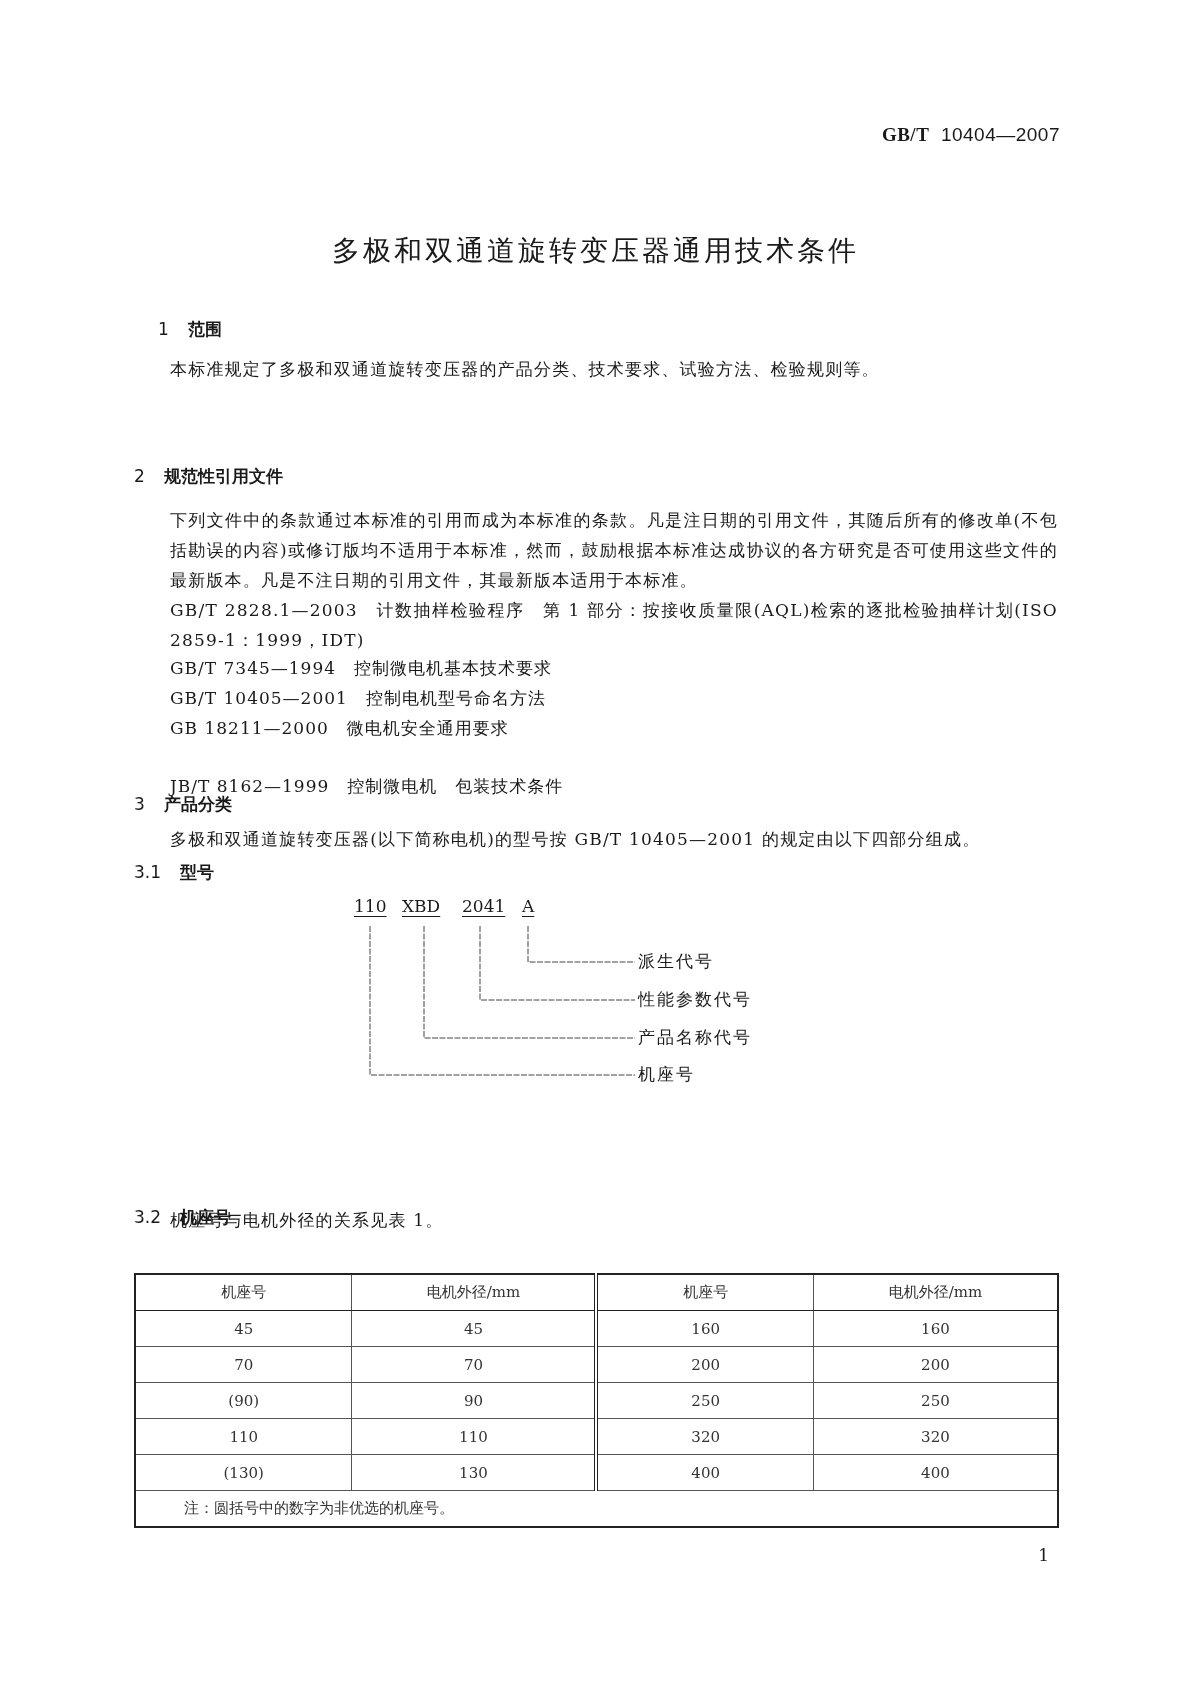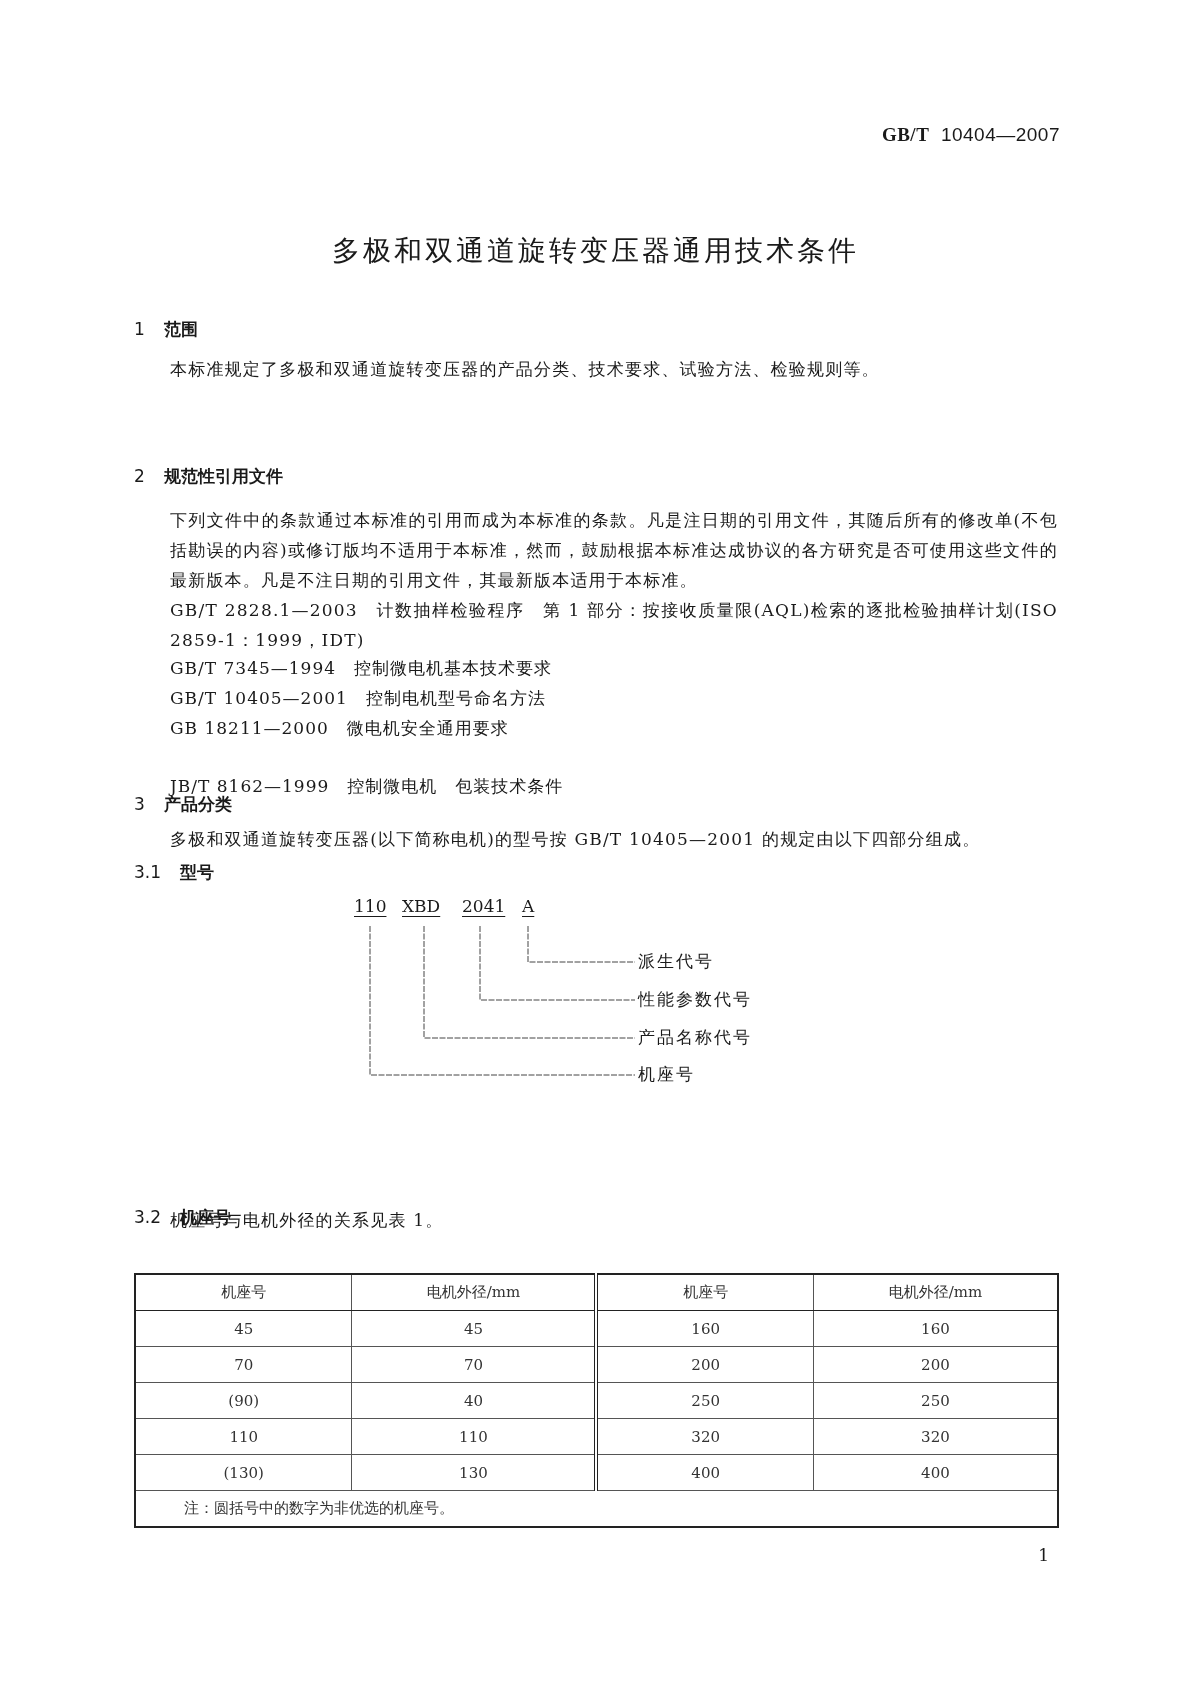--- a/index.html
+++ b/index.html
@@ -37,21 +37,21 @@
 <body>
 
 <div class="page">
 
   <div class="std-code">
     <span class="gb">GB/T</span>&nbsp;&nbsp;<span>10404—2007</span>
   </div>
 
   <div class="title">多极和双通道旋转变压器通用技术条件</div>
 
-  <div class="h" style="top:318px;">
+  <div class="h" style="top:318px;margin-left:24px;">
     <span class="num">1</span><span>范围</span>
   </div>
   <div class="p" style="top:354px;">
     <div class="indent">本标准规定了多极和双通道旋转变压器的产品分类、技术要求、试验方法、检验规则等。</div>
   </div>
 
   <div class="h" style="top:465px;">
     <span class="num">2</span><span>规范性引用文件</span>
   </div>
   <div class="p" style="top:505px;">
@@ -115,21 +115,21 @@
       <td>160</td>
     </tr>
     <tr>
       <td>70</td>
       <td class="split">70</td>
       <td>200</td>
       <td>200</td>
     </tr>
     <tr>
       <td>(90)</td>
-      <td class="split">40</td>
+      <td class="split">90</td>
       <td>250</td>
       <td>250</td>
     </tr>
     <tr>
       <td>110</td>
       <td class="split">110</td>
       <td>320</td>
       <td>320</td>
     </tr>
     <tr>

